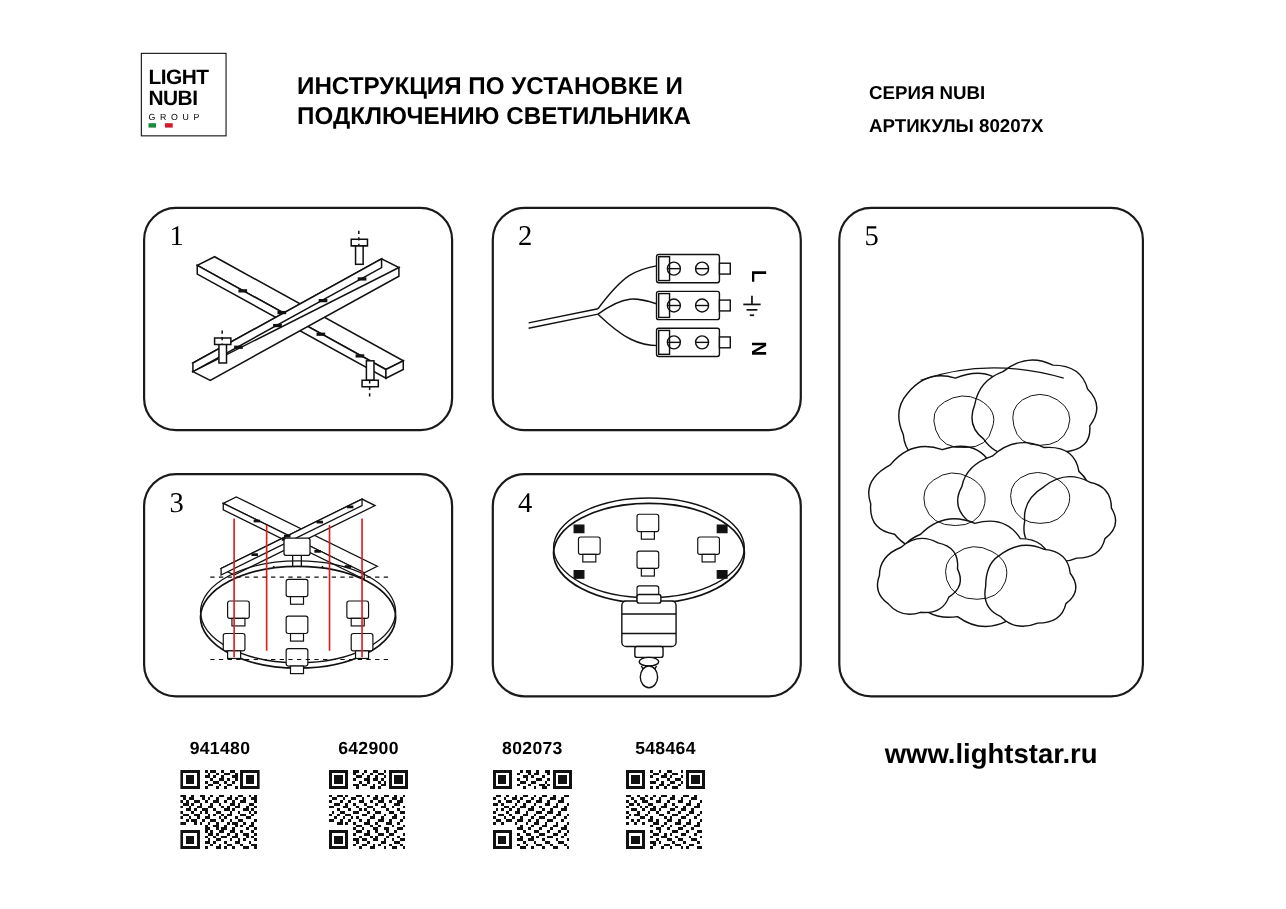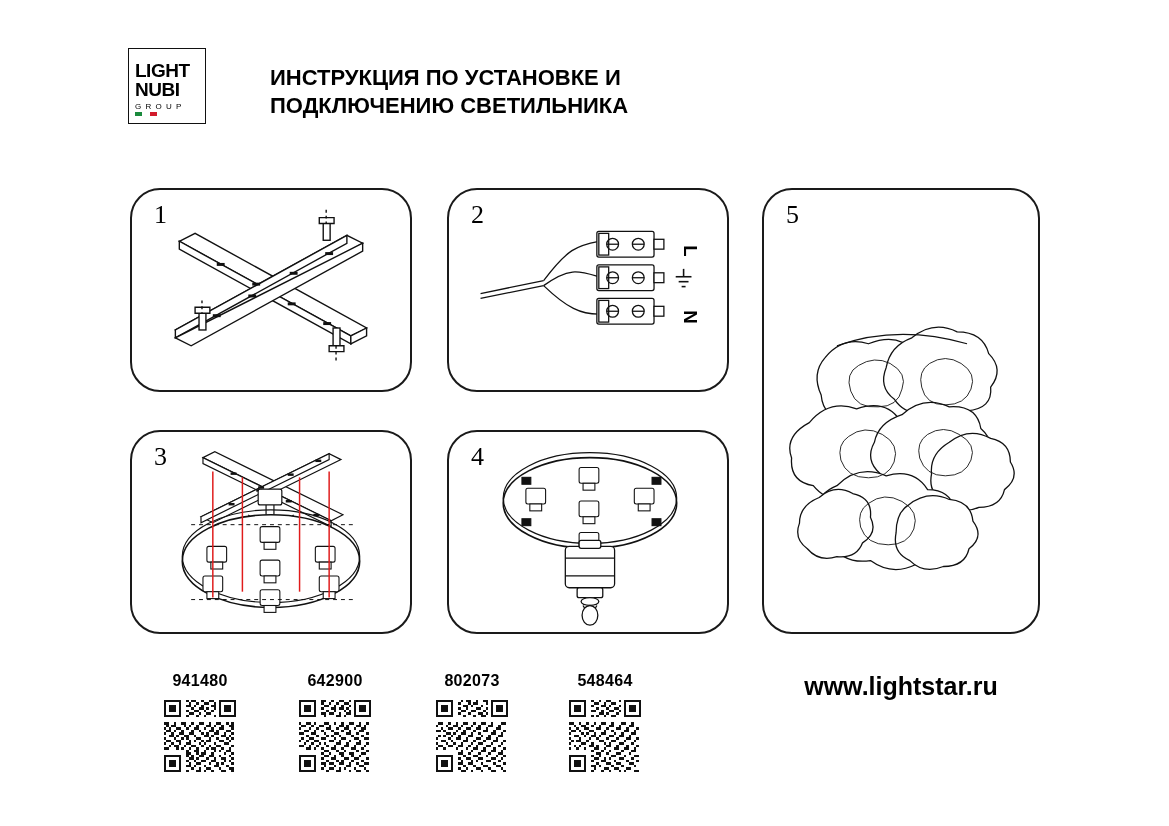--- a/index.html
+++ b/index.html
@@ -153,20 +153,24 @@
     <div class="logo-group">G R O U P</div>
     <div class="logo-flag">
       <i style="background:#1a8a3c"></i>
         <i style="background:#ffffff"></i>
         <i style="background:#d21b2c"></i>
     </div>
   </div>
 
   <div class="title">ИНСТРУКЦИЯ ПО УСТАНОВКЕ И ПОДКЛЮЧЕНИЮ СВЕТИЛЬНИКА</div>
 
+  <div class="series-block">
+    <div class="series-line">СЕРИЯ NUBI</div>
+    <div class="series-line big">АРТИКУЛЫ 80207X</div>
+  </div>
 </div>
 
 <div class="panel" id="panel1">
   <div class="panel-num">1</div>
   <svg class="art" viewBox="0 0 282 204">
     <g stroke="#111" stroke-width="1.4" fill="#fff">
 
       <polygon points="48,52 64,44 238,140 222,148"></polygon>
       <polygon points="48,52 48,60 222,156 222,148"></polygon>
       <polygon points="222,148 238,140 238,148 222,156"></polygon>
@@ -760,21 +764,21 @@
           <rect x="26" y="27" width="1" height="1"></rect>
         <rect x="11" y="28" width="1" height="1"></rect>
           <rect x="15" y="28" width="2" height="1"></rect>
           <rect x="20" y="28" width="1" height="1"></rect>
           <rect x="23" y="28" width="2" height="1"></rect>
           <rect x="27" y="28" width="1" height="1"></rect>
       </g>
     </svg>
   </div>
 
-  <div class="code-item" style="left:272px">
+  <div class="code-item" style="left:284px">
     <div class="code-label">802073</div>
     <svg class="qr" viewBox="0 0 29 29" shape-rendering="crispEdges">
       <rect width="29" height="29" fill="#fff"></rect>
       <g fill="#111">
         <rect x="0" y="0" width="7" height="7"></rect>
           <rect x="1" y="1" width="5" height="5" fill="#fff"></rect>
           <rect x="2" y="2" width="3" height="3"></rect>
         <rect x="22" y="0" width="7" height="7"></rect>
           <rect x="23" y="1" width="5" height="5" fill="#fff"></rect>
           <rect x="24" y="2" width="3" height="3"></rect>

